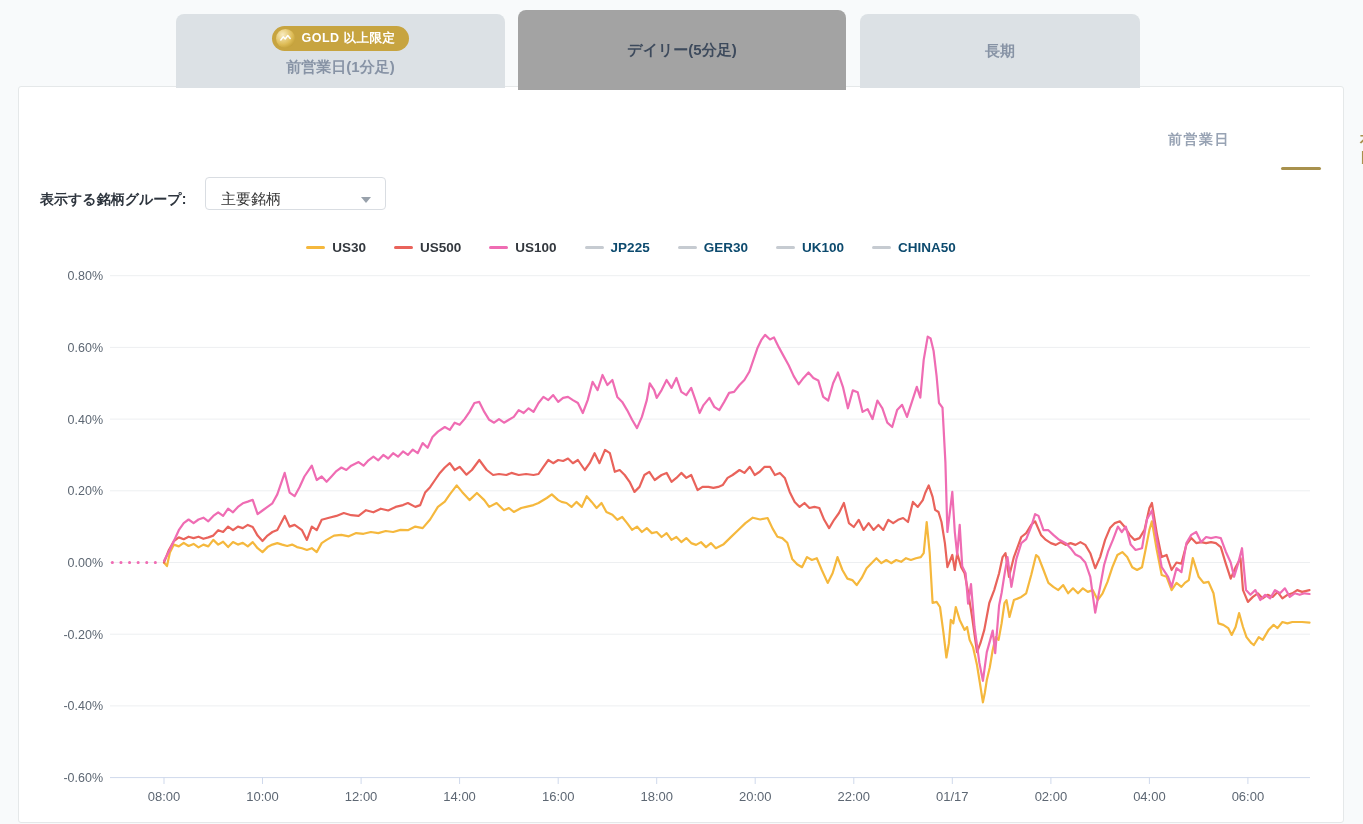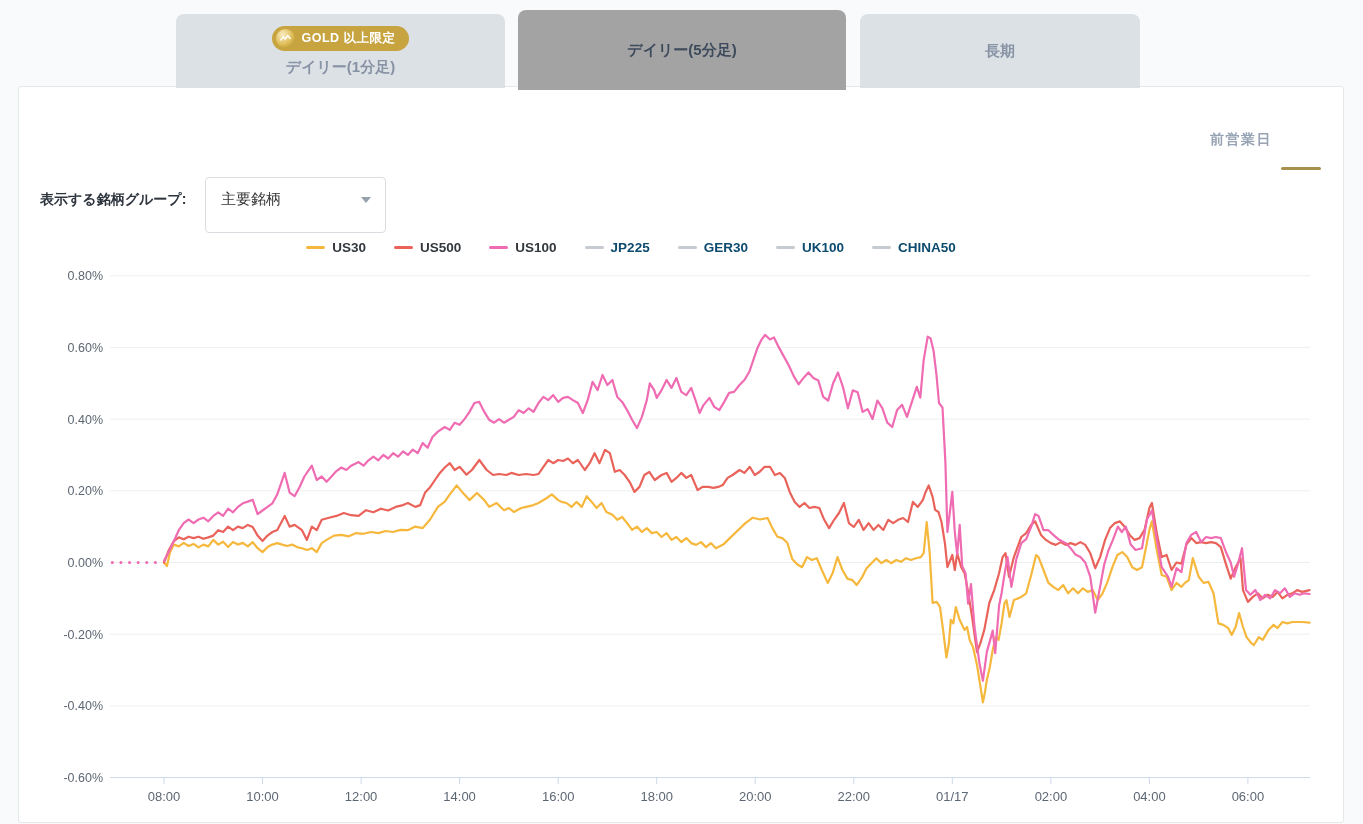--- a/index.html
+++ b/index.html
@@ -13,27 +13,27 @@
   #tab-daily-5min{left:518px;width:328px;}
   #tab-long-term{left:860px;width:280px;}
   .badge{display:flex;align-items:center;gap:6px;background:#c7a440;border-radius:13px;height:25px;
          padding:0 13px 0 4px;color:#fff;font-size:12.5px;font-weight:bold;letter-spacing:.5px;}
   .coin{width:19px;height:19px;border-radius:50%;flex:0 0 19px;
         background:radial-gradient(circle at 35% 30%,#f9ecc0,#ddbb55 55%,#a9861f);
         display:flex;align-items:center;justify-content:center;}
   .card{position:absolute;left:18px;top:86px;width:1326px;height:737px;background:#fff;
         border:1px solid #e5e8e9;border-radius:3px;box-sizing:border-box;z-index:1;}
   .plink{position:absolute;top:131px;font-size:14px;font-weight:bold;letter-spacing:1.5px;
-         cursor:pointer;z-index:2;margin-left:42px;}
+         cursor:pointer;z-index:2;}
   #link-prev{left:1168px;color:#98a3b4;}
   #link-today{left:1360px;color:#a8914d;}
   #today-underline{position:absolute;left:1281px;top:167px;width:40px;height:3px;background:#a8914d;
          border-radius:2px;z-index:2;}
   #group-label{position:absolute;left:40px;top:191px;font-size:14px;font-weight:bold;color:#2e353e;z-index:2;}
-  #group-select{position:absolute;left:205px;top:177px;width:181px;height:56px;background:#fff;
+  #group-select{position:absolute;left:205px;top:177px;width:181px;height:33px;background:#fff;
          border:1px solid #d9dde2;border-radius:4px;box-sizing:border-box;cursor:pointer;z-index:2;}
   #group-select .val{position:absolute;left:15px;top:0;line-height:42px;font-size:15px;color:#333;}
   #group-select .caret{position:absolute;right:14px;top:19px;width:0;height:0;
          border-left:5px solid transparent;border-right:5px solid transparent;border-top:6px solid #98a1ab;}
   #legend{position:absolute;left:18px;top:240px;width:1226px;display:flex;justify-content:center;
          gap:28px;z-index:2;}
   .lg-item{display:flex;align-items:center;gap:7px;font-weight:bold;font-size:13.5px;color:#33383e;cursor:pointer;}
   .lg-item .sw{width:19px;height:3px;border-radius:2px;display:inline-block;}
   .lg-item.off{color:#0c4a6e;}
   .lg-item.off .sw{background:#c6cbd1;}
@@ -47,21 +47,21 @@
 
 <div class="tab" id="tab-daily-1min">
   <div class="badge">
     <span class="coin">
         <svg width="11" height="9" viewBox="0 0 11 9">
           <polyline points="0.8,6 3.2,2.8 5.2,5 7.8,1.5 10.2,4.5" fill="none" stroke="#ffffff" stroke-width="1.4" stroke-linecap="round" stroke-linejoin="round"></polyline>
         </svg>
       </span>
     <span>GOLD 以上限定</span>
   </div>
-  <span>デイリー(1分足)</span>
+  <span>前営業日(1分足)</span>
 </div>
 <div class="tab active" id="tab-daily-5min">
   <span>デイリー(5分足)</span>
 </div>
 <div class="tab" id="tab-long-term">
   <span>長期</span>
 </div>
 
 <div class="card"></div>
 

